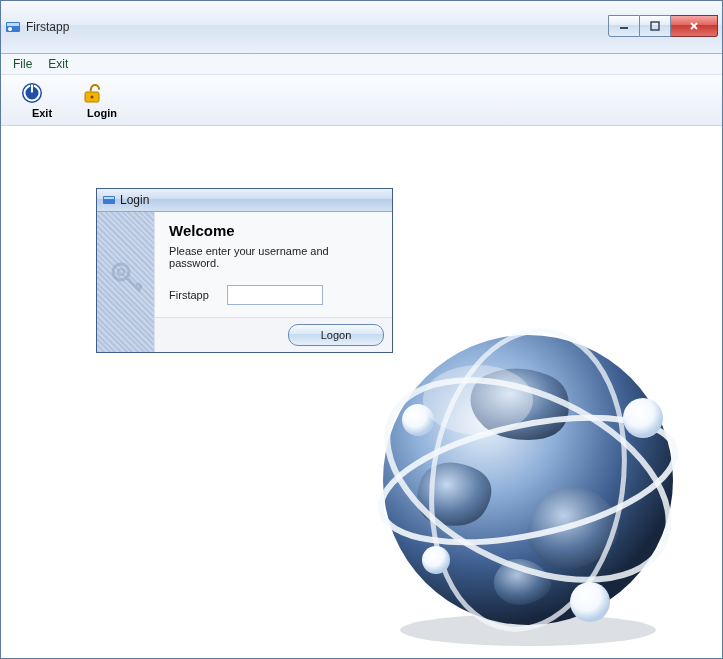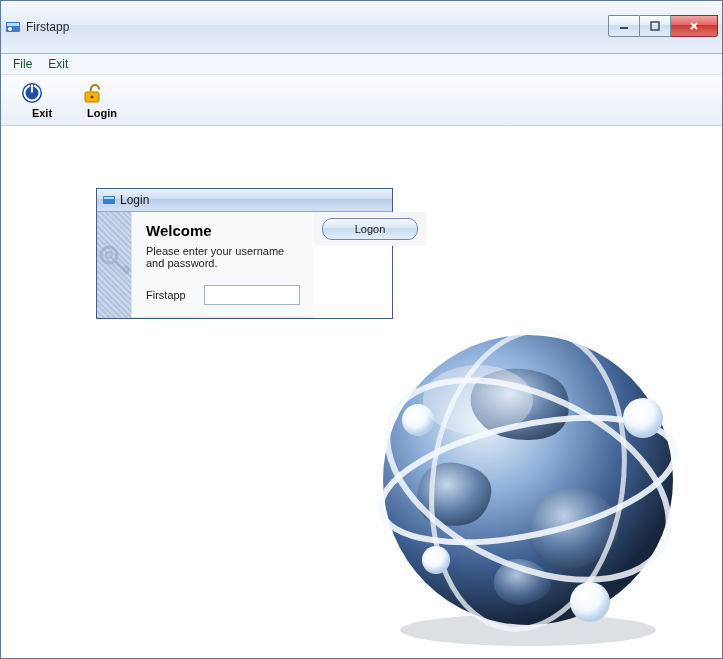--- a/index.html
+++ b/index.html
@@ -119,21 +119,21 @@
         <span>Login</span>
       </div>
       <div class="dialog-body">
         <div class="side-stripe">
           <svg width="34" height="44" viewBox="0 0 34 44" style="opacity:.55">
             <circle cx="12" cy="12" r="8" fill="none" stroke="#8fa3c2" stroke-width="3"></circle>
             <circle cx="12" cy="12" r="3" fill="none" stroke="#8fa3c2" stroke-width="2"></circle>
             <path d="M17 17 L30 30 M26 26 l4 -2 M30 30 l2 -4" stroke="#8fa3c2" stroke-width="3" fill="none" stroke-linecap="round"></path>
           </svg>
         </div>
-        <div style="flex:1 1 auto;display:flex;flex-direction:row;">
+        <div style="flex:1 1 auto;display:flex;flex-direction:column;">
           <div class="main-pane">
             <div class="welcome">Welcome</div>
             <div class="instr">Please enter your username and password.</div>
             <div class="row">
               <span class="flabel">Firstapp</span>
               <input type="text" value="" style="">
             </div>
           </div>
           <div class="dialog-foot">
             <button class="logon-btn">Logon</button>

